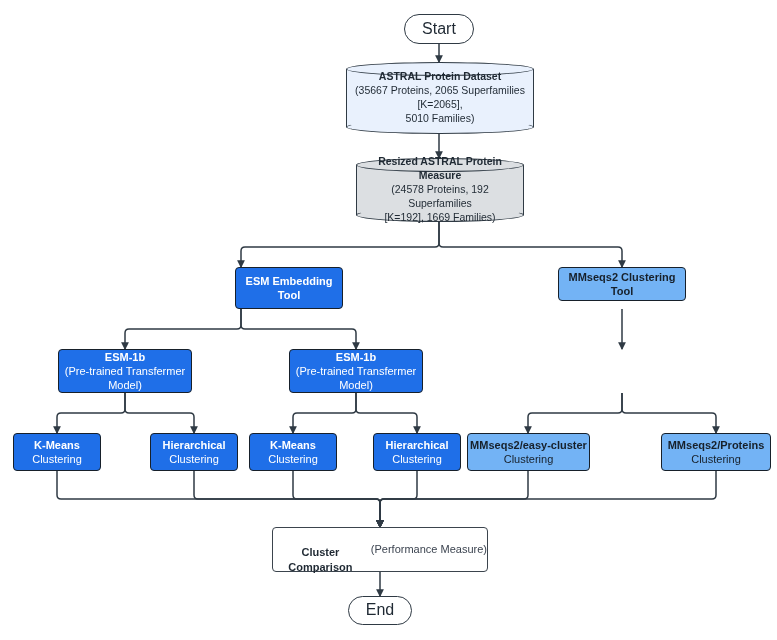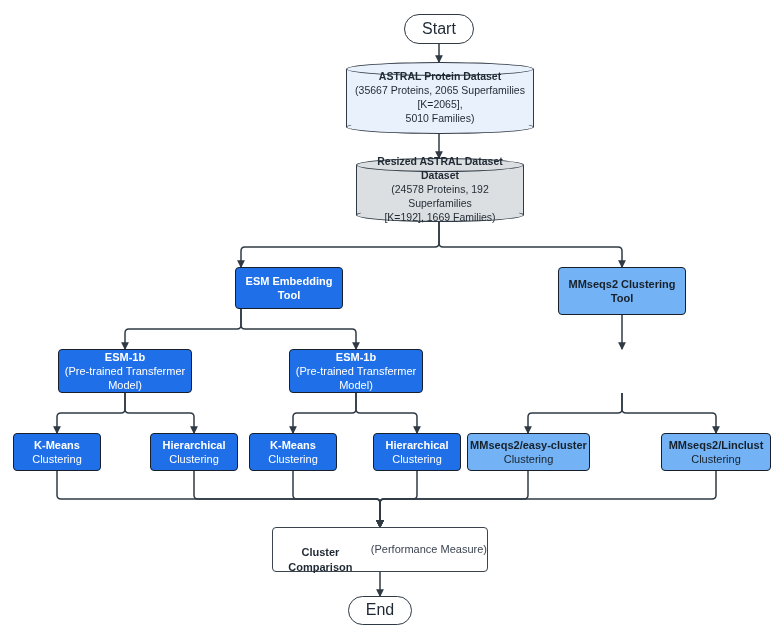--- a/index.html
+++ b/index.html
@@ -187,31 +187,31 @@
       <span class="sub">(35667 Proteins, 2065 Superfamilies [K=2065],</span>
       <span class="sub">5010 Families)</span>
     </div>
   </div>
 
   <div class="cyl gray" style="left:356px; top:158px; width:168px; height:64px;">
     <div class="body"></div>
     <div class="bottomcap"></div>
     <div class="topcap"></div>
     <div class="label">
-      <span class="ttl">Resized ASTRAL Dataset Dataset</span>
+      <span class="ttl">Resized ASTRAL Protein Measure</span>
       <span class="sub">(24578 Proteins, 192 Superfamilies</span>
       <span class="sub">[K=192], 1669 Families)</span>
     </div>
   </div>
 
   <div class="node proc dark" style="left:187px; top:267px; width:108px; height:42px;margin-left:48px;">
     <span class="ttl">ESM Embedding Tool</span>
   </div>
 
-  <div class="node proc light" style="left:558px; top:267px; width:128px; height:48px;">
+  <div class="node proc light" style="left:558px; top:267px; width:128px; height:34px;">
     <span class="ttl">MMseqs2 Clustering Tool</span>
   </div>
 
   <div class="node proc dark" style="left:58px; top:349px; width:134px; height:44px;">
     <span class="ttl">ESM-1b</span>
     <span class="sub">(Pre-trained Transfermer Model)</span>
   </div>
 
   <div class="node proc dark" style="left:289px; top:349px; width:134px; height:44px;">
     <span class="ttl">ESM-1b</span>
@@ -238,21 +238,21 @@
     <span class="ttl">Hierarchical</span>
     <span class="sub">Clustering</span>
   </div>
 
   <div class="node proc light" style="left:467px; top:433px; width:123px; height:38px;">
     <span class="ttl">MMseqs2/easy-cluster</span>
     <span class="sub">Clustering</span>
   </div>
 
   <div class="node proc light" style="left:661px; top:433px; width:110px; height:38px;">
-    <span class="ttl">MMseqs2/Linclust</span>
+    <span class="ttl">MMseqs2/Proteins</span>
     <span class="sub">Clustering</span>
   </div>
 
   <div class="node proc plain" style="left:272px; top:527px; width:216px; height:45px; flex-direction:row;">
     <span class="inline-ttl">Cluster Comparison</span>
     <span class="inline-sub" style="white-space:pre;"> (Performance Measure)</span>
   </div>
 
   <div class="node term" style="left:348px; top:596px; width:64px; height:29px;">
     <span>End</span>

